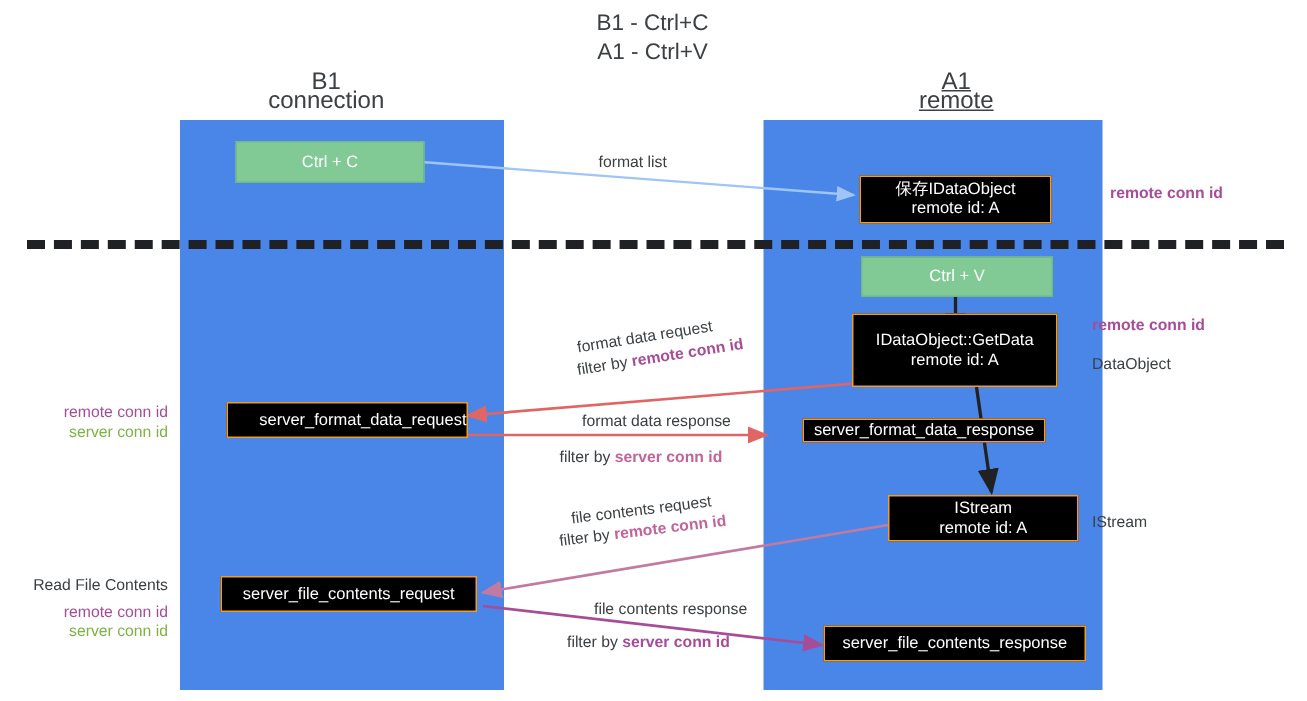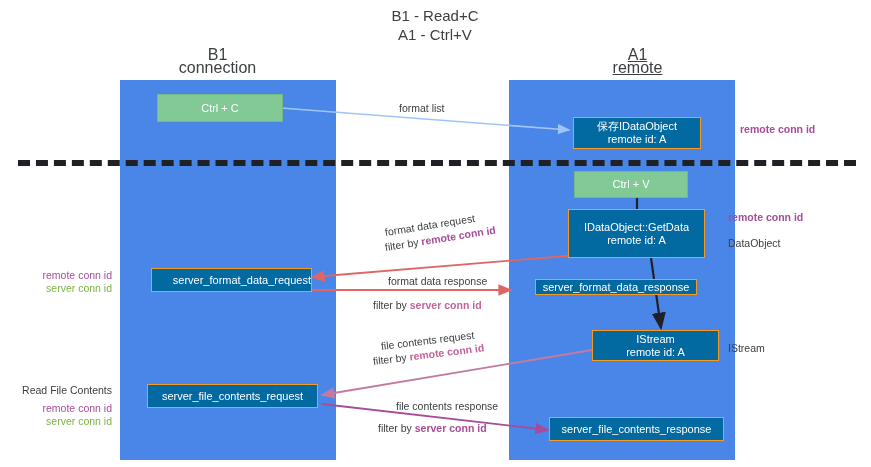--- a/index.html
+++ b/index.html
@@ -12,40 +12,40 @@
   #stage{position:absolute;inset:0;}
   .lane{position:absolute;background:#4a86e8;}
   .colhead{position:absolute;text-align:center;font-size:16px;line-height:13px;color:#3c4043;}
   .title{position:absolute;text-align:center;font-size:15px;line-height:19px;color:#3c4043;}
   .node{
     position:absolute;box-sizing:border-box;
     display:flex;flex-direction:column;align-items:center;justify-content:center;
     font-size:11px;line-height:13px;text-align:center;color:#ffffff;
   }
   .node .l2{display:block;}
-  .node.orange{background:#0369a1;border:1px solid #f59b20;}
+  .node.orange{background:#000000;border:1px solid #f59b20;}
   .node.green{background:#81c995;border:1px solid #6fba85;}
   .elabel{position:absolute;font-size:10.5px;line-height:13px;color:#3c4043;white-space:nowrap;}
   .elabel .hl{font-weight:bold;}
   .side{position:absolute;font-size:10.5px;line-height:13px;white-space:nowrap;}
   .side.bold{font-weight:bold;}
   .sideblock{position:absolute;font-size:10.5px;line-height:13px;white-space:nowrap;text-align:right;}
   .sideblock div{display:block;}
   svg.edges{position:absolute;inset:0;width:871px;height:467px;overflow:visible;}
   .dashline{position:absolute;height:0;border-top:6px dashed #202124;}
   .rot-a{transform:rotate(-9deg);transform-origin:left center;}
   .rot-b{transform:rotate(-7deg);transform-origin:left center;}
 </style>
 </head>
 <body>
 
 <div id="stage">
 
   <div class="title" style="left:335px;top:6px;width:200px;">
-    <div>B1 - Read+C</div>
+    <div>B1 - Ctrl+C</div>
     <div>A1 - Ctrl+V</div>
   </div>
 
   <div class="colhead" style="left:140px;top:48px;width:155px;">
     <div>B1</div>
     <div>connection</div>
   </div>
   <div class="colhead" style="left:560px;top:48px;width:155px;text-decoration:underline;">
     <div>A1</div>
     <div>remote</div>
@@ -92,21 +92,21 @@
 
   <div class="node green" style="left:157px;top:94px;width:126px;height:28px;">
     <span>Ctrl + C</span>
   </div>
 
   <div class="node orange" style="left:573px;top:117px;width:128px;height:32px;">
     <span>保存IDataObject</span>
     <span class="l2">remote id: A</span>
   </div>
 
-  <div class="node green" style="left:574px;top:171px;width:114px;height:27px;">
+  <div class="node green" style="left:574px;top:171px;width:128px;height:27px;">
     <span>Ctrl + V</span>
   </div>
 
   <div class="node orange" style="left:568px;top:209px;width:137px;height:49px;text-align:right;">
     <span>IDataObject::GetData</span>
     <span class="l2">remote id: A</span>
   </div>
 
   <div class="node orange" style="left:151px;top:268px;width:161px;height:24px;align-items:flex-end;">
     <span>server_format_data_request</span>

